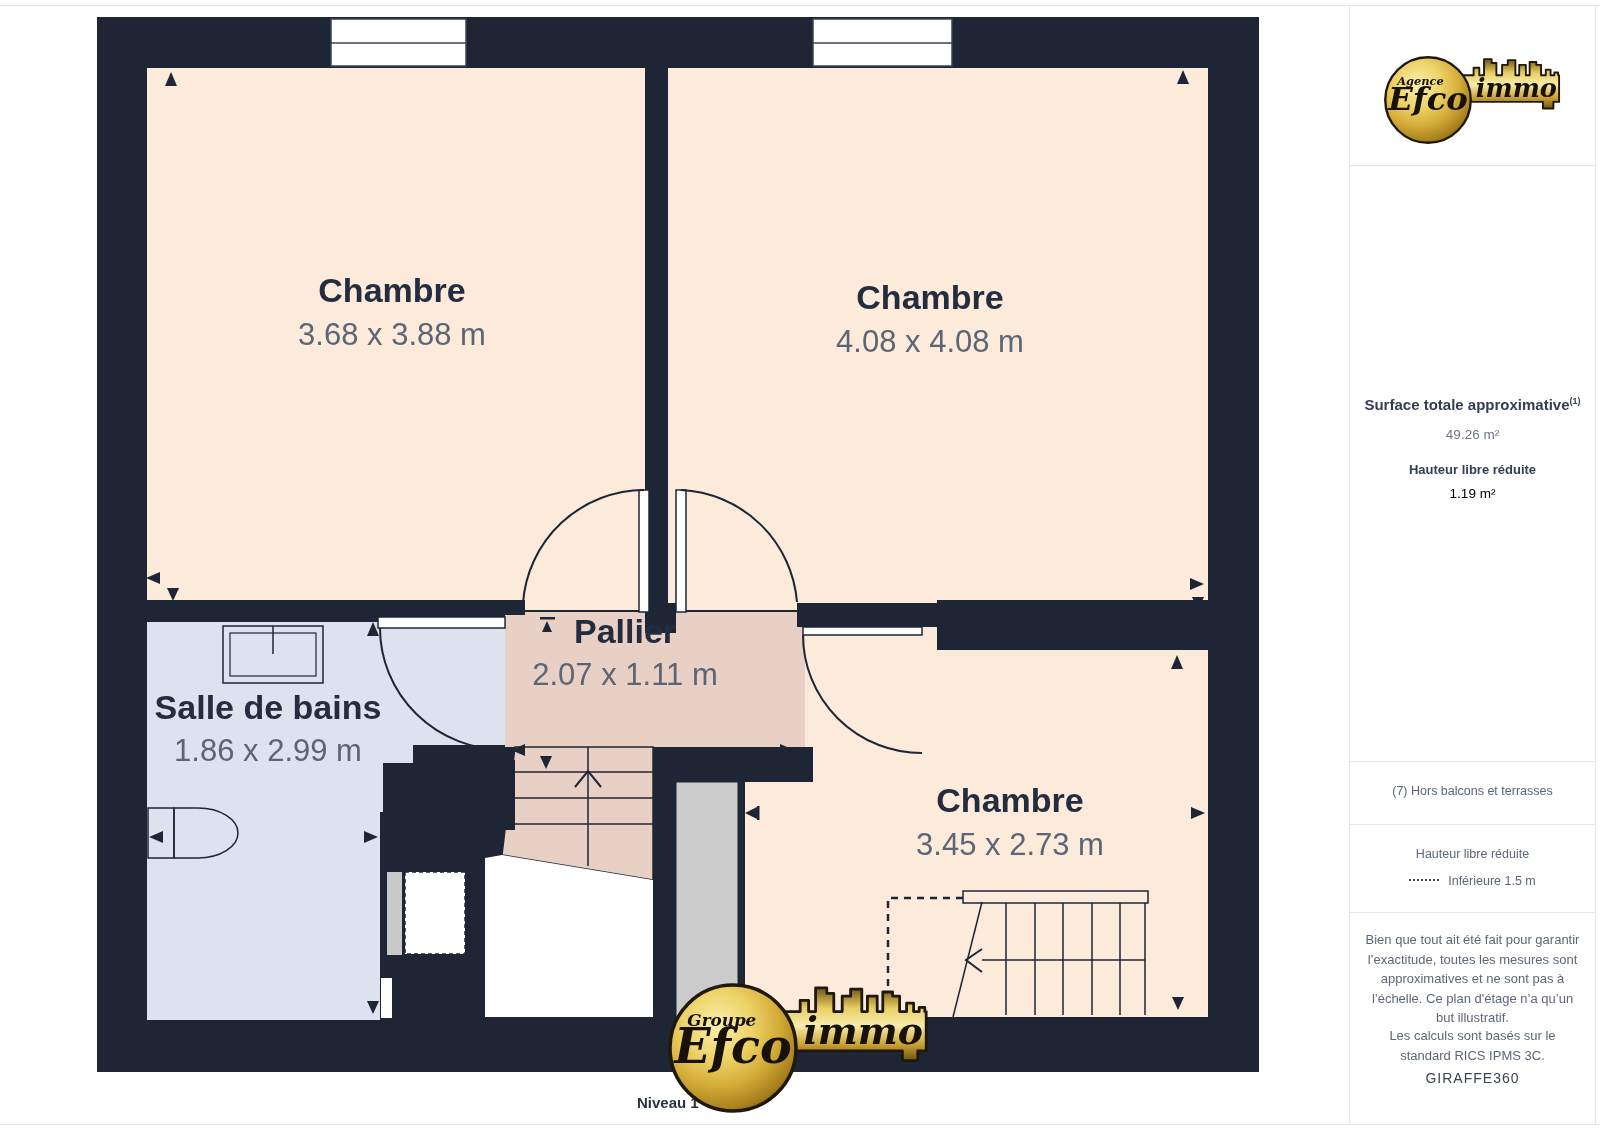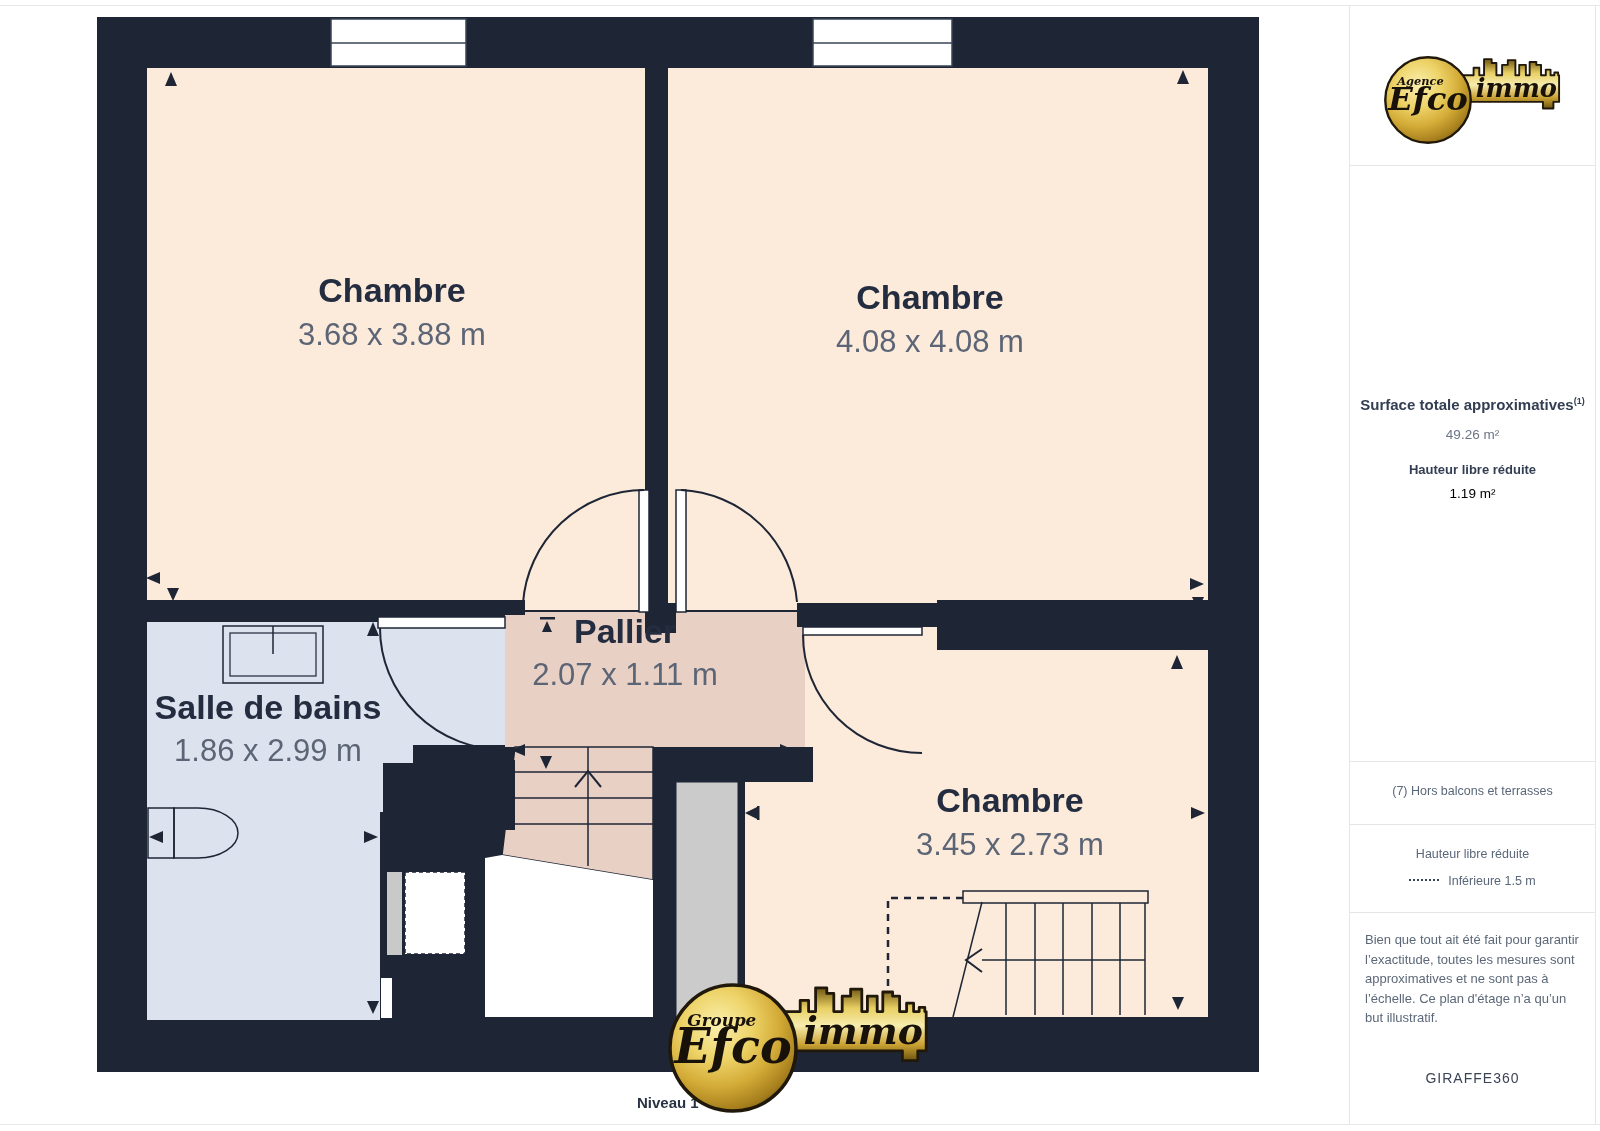--- a/index.html
+++ b/index.html
@@ -13,21 +13,21 @@
   .surface-title{top:390px;font-size:15px;font-weight:bold;color:#333e52;}
   .surface-title sup{font-size:9px;}
   .surface-value{top:421px;font-size:13.5px;color:#6b7585;}
   .height-title{top:456px;font-size:13px;font-weight:bold;color:#333e52;}
   .height-value{top:480px;font-size:13.5px;color:#000000;}
   .footnote{top:778px;font-size:12.5px;color:#5a6779;}
   .legend-title{top:841px;font-size:12.5px;color:#5a6779;}
   .legend-row{top:868px;font-size:12.5px;color:#5a6779;}
   .legend-dash{display:inline-block;width:30px;border-top:2px dotted #39445a;vertical-align:middle;
     margin-right:9px;position:relative;top:-2px;}
-  .disclaimer{top:924px;left:15px;width:215px;position:absolute;text-align:left;font-size:13px;
+  .disclaimer{top:924px;left:15px;width:215px;position:absolute;text-align:center;font-size:13px;
     line-height:1.5;color:#5c6878;}
   .standard-note{top:1020px;left:15px;width:215px;position:absolute;text-align:center;font-size:13px;
     line-height:1.5;color:#5c6878;}
   .brand{top:1064px;font-size:14px;color:#3a4456;letter-spacing:1px;}
   .brand b{font-weight:normal;}
   
   .room-name{font-family:"Liberation Sans",sans-serif;font-weight:bold;font-size:34px;fill:#242d40;}
   .room-dims{font-family:"Liberation Sans",sans-serif;font-size:31px;fill:#5c6576;}
   .level-label{font-family:"Liberation Sans",sans-serif;font-weight:bold;font-size:15px;fill:#2a3345;}
   .logo-badge{font-family:"DejaVu Serif","Liberation Serif",serif;font-style:italic;font-weight:bold;fill:#17110a;}
@@ -206,25 +206,26 @@
     <text class="logo-name" x="93" y="-3" font-size="27" text-anchor="middle">immo</text>
   </g>
 </svg>
 
 <div id="sidebar">
   <div class="sb-divider" style="top:159px"></div>
   <div class="sb-divider" style="top:755px"></div>
   <div class="sb-divider" style="top:818px"></div>
   <div class="sb-divider" style="top:906px"></div>
 
-  <div class="sb-center surface-title"><span>Surface totale approximatives</span><sup>(1)</sup></div>
+  <div class="sb-center surface-title"><span>Surface totale approximative</span><sup>(1)</sup></div>
   <div class="sb-center surface-value">49.26 m²</div>
   <div class="sb-center height-title">Hauteur libre réduite</div>
   <div class="sb-center height-value">1.19 m²</div>
 
   <div class="sb-center footnote">(7) Hors balcons et terrasses</div>
 
   <div class="sb-center legend-title">Hauteur libre réduite</div>
   <div class="sb-center legend-row"><span class="legend-dash"></span><span>Inférieure 1.5 m</span></div>
 
   <div class="disclaimer">Bien que tout ait été fait pour garantir l’exactitude, toutes les mesures sont approximatives et ne sont pas à l’échelle. Ce plan d'étage n’a qu’un but illustratif.</div>
+  <div class="standard-note">Les calculs sont basés sur le standard RICS IPMS 3C.</div>
   <div class="sb-center brand"><span>GIRAFFE</span><b>360</b></div>
 </div>
 
 </body></html>

